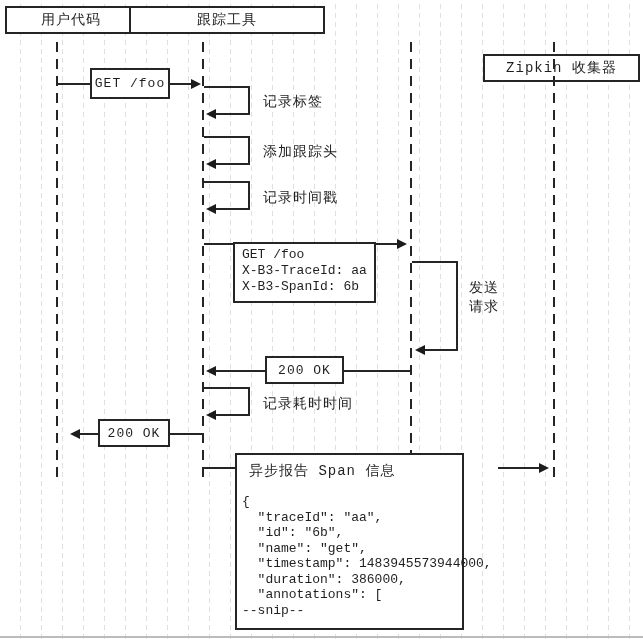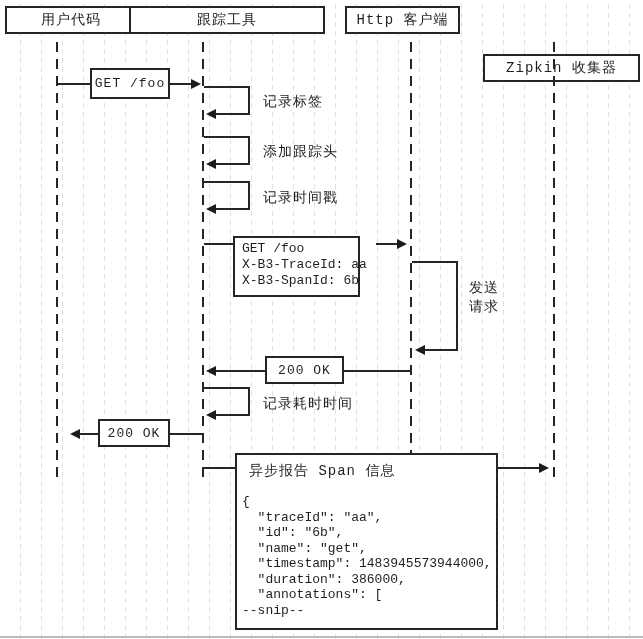--- a/index.html
+++ b/index.html
@@ -35,47 +35,44 @@
   .vline{position:absolute;width:2px;background:#252525;}
   .ah-r{position:absolute;width:0;height:0;border-top:5px solid transparent;border-bottom:5px solid transparent;border-left:10px solid #1c1c1c;}
   .ah-l{position:absolute;width:0;height:0;border-top:5px solid transparent;border-bottom:5px solid transparent;border-right:10px solid #1c1c1c;}
   .mbox{
     position:absolute;box-sizing:border-box;border:2px solid #252525;background:#fff;
     display:flex;align-items:center;justify-content:center;
     font-size:13px;letter-spacing:1px;white-space:nowrap;
   }
   .label{position:absolute;font-size:14px;white-space:nowrap;letter-spacing:1px;}
   .reqbox{
-    position:absolute;left:233px;top:236px;width:127px;height:61px;box-sizing:border-box;
+    position:absolute;left:233px;top:242px;width:143px;height:61px;box-sizing:border-box;
     border:2px solid #252525;background:#fff;padding:3px 0 16px 7px;
     font-size:13px;line-height:16px;white-space:pre;
   }
   .bigbox{
-    position:absolute;left:235px;top:453px;width:263px;height:177px;box-sizing:border-box;
+    position:absolute;left:235px;top:453px;width:229px;height:177px;box-sizing:border-box;
     border:2px solid #252525;background:#fff;
   }
   .bigbox .title{position:absolute;left:12px;top:7px;font-size:14px;letter-spacing:1px;white-space:nowrap;}
   .jsonblock{position:absolute;left:5px;top:39px;font-size:13px;line-height:15.5px;}
   .jsonline{white-space:pre;}
 </style>
 </head>
 <body>
 
 <div id="canvas">
 
   <div class="bg-comb"></div>
 
   <div class="pbox" style="left:5px;width:132px;text-align:center;">
       <span>用户代码</span>
     </div>
   <div class="pbox" style="left:129px;width:196px;">
       <span>跟踪工具</span>
-    </div>
-  <div class="pbox" style="left:345px;width:115px;">
-      <span>Http 客户端</span>
     </div>
   <div class="pbox" style="left:483px;width:157px;margin-top:48px;">
       <span>Zipkin 收集器</span>
     </div>
 
   <div class="lifeline" style="left:56px;"></div>
   <div class="lifeline" style="left:202px;"></div>
   <div class="lifeline" style="left:410px;"></div>
   <div class="lifeline" style="left:553px;"></div>
 

